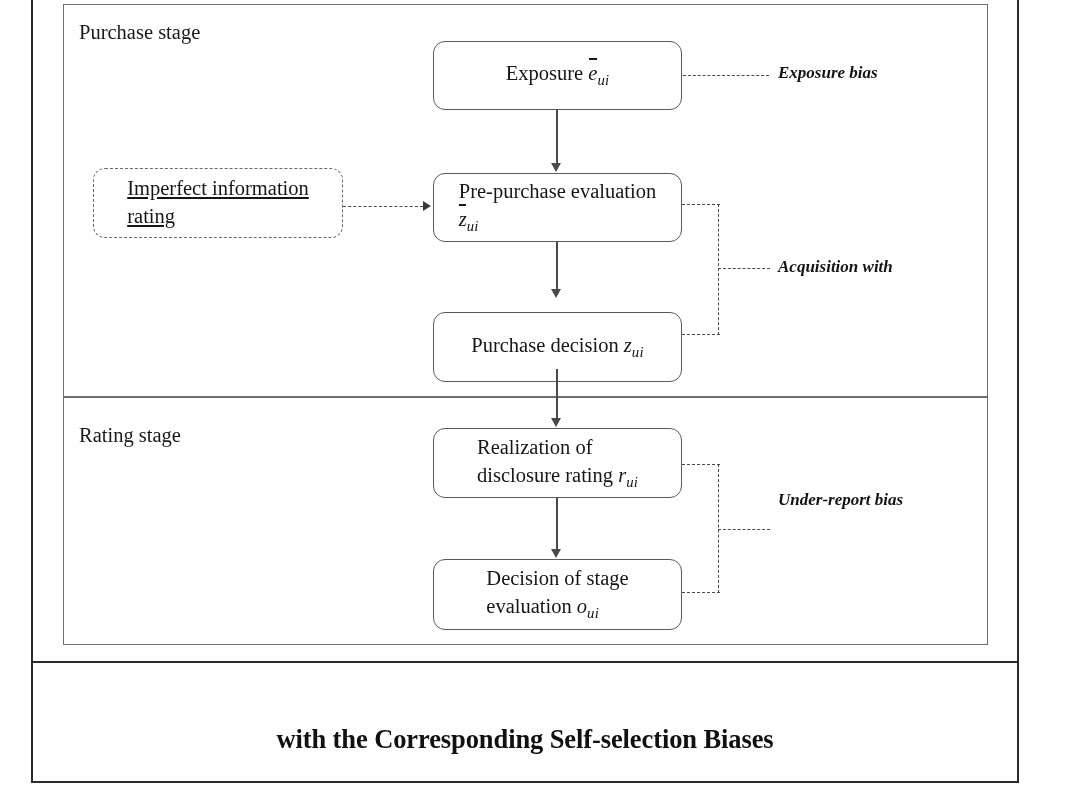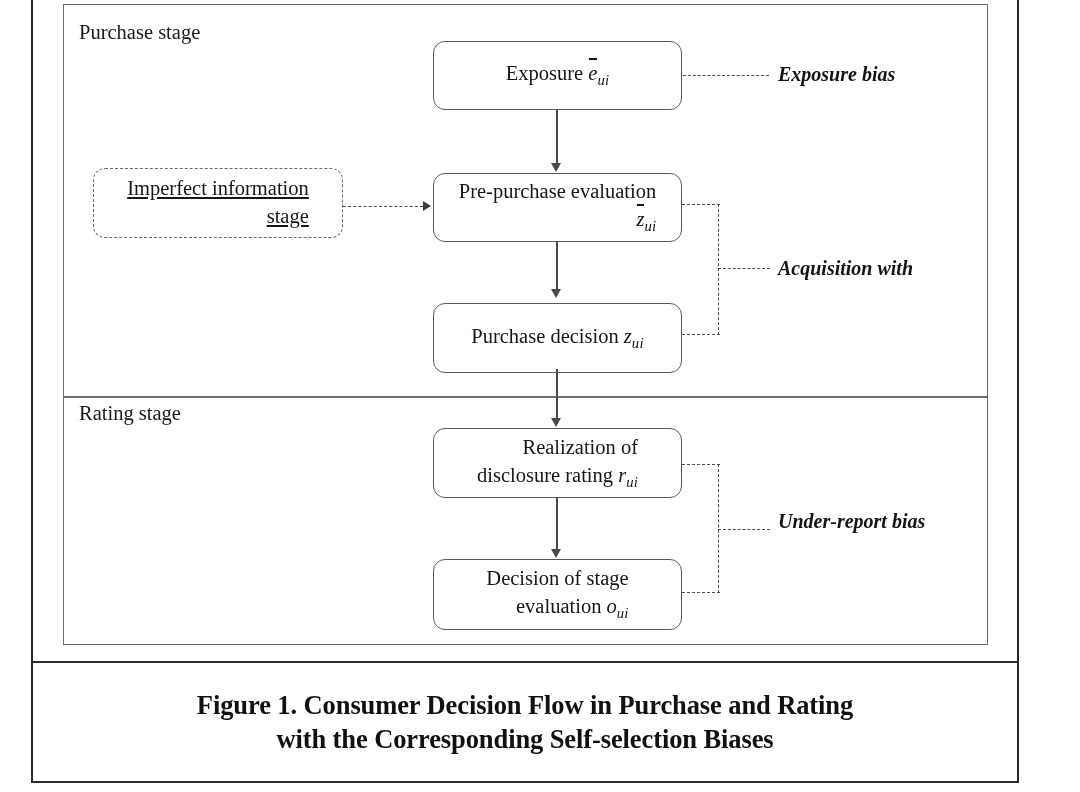--- a/index.html
+++ b/index.html
@@ -16,52 +16,52 @@
     display:flex;align-items:center;justify-content:center;}
   .caption-text{font-weight:bold;font-size:26.5px;line-height:1.28;text-align:center;
     letter-spacing:-0.1px;color:#111;width:900px;}
 
   
   .stage{position:absolute;box-sizing:border-box;border:1.6px solid #6e6e6e;background:transparent;}
   #purchase-stage{left:63px;top:4px;width:925px;height:393px;}
   #rating-stage{left:63px;top:397px;width:925px;height:248px;}
   .stage-label{position:absolute;font-size:20.5px;color:#1a1a1a;}
   #purchase-stage-label{left:79px;top:21px;}
-  #rating-stage-label{left:79px;top:402px;}
+  #rating-stage-label{left:79px;top:424px;}
 
   
   .fbox{position:absolute;box-sizing:border-box;border:1.7px solid #5a5a5a;border-radius:12px;
-    background:#fff;display:flex;align-items:center;justify-content:center;text-align:right;
+    background:#fff;display:flex;align-items:center;justify-content:center;text-align:left;
     font-size:20.5px;line-height:1.35;color:#161616;}
   .fbox.dashed{border:1.7px dashed #6a6a6a;}
 
   #box-exposure{left:433px;top:41px;width:249px;height:69px;}
   #box-preeval{left:433px;top:173px;width:249px;height:69px;font-family:Liberation Serif, serif;}
-  #box-purchase{left:433px;top:303px;width:249px;height:70px;}
+  #box-purchase{left:433px;top:312px;width:249px;height:70px;}
   #box-imperfect{left:93px;top:168px;width:250px;height:70px;text-decoration:underline;}
   #box-realization{left:433px;top:428px;width:249px;height:70px;}
   #box-disclosure{left:433px;top:559px;width:249px;height:71px;}
 
   .mathit{font-style:italic;}
   .sub{font-style:italic;font-size:0.72em;vertical-align:-0.32em;letter-spacing:0.2px;}
   .ovl{position:relative;display:inline-block;font-style:italic;}
   .ovl::after{content:"";position:absolute;left:4%;right:8%;top:-0.09em;height:1.4px;background:#161616;}
 
   
   .vline{position:absolute;width:1.8px;background:#4a4a4a;}
   .arrowhead{position:absolute;width:0;height:0;border-left:5.5px solid transparent;
     border-right:5.5px solid transparent;border-top:9px solid #4a4a4a;}
 
   
   .dl-h{position:absolute;height:0;border-top:1.7px dashed #4a4a4a;}
   .dl-v{position:absolute;width:0;border-left:1.7px dashed #4a4a4a;}
   .dash-arrowhead{position:absolute;width:0;height:0;border-top:5px solid transparent;
     border-bottom:5px solid transparent;border-left:8px solid #3a3a3a;}
 
-  .bias-label{position:absolute;font-style:italic;font-weight:bold;font-size:20px;color:#141414;
+  .bias-label{position:absolute;font-style:italic;font-weight:bold;font-size:17px;color:#141414;
     white-space:nowrap;}
 </style>
 </head>
 <body>
 
 <div id="root">
 
   <div class="outer-frame"></div>
   <div class="figure-cell"></div>
 
@@ -69,21 +69,21 @@
   <div class="stage-label" id="purchase-stage-label">Purchase stage</div>
 
   <div class="stage" id="rating-stage"></div>
   <div class="stage-label" id="rating-stage-label">Rating stage</div>
 
   <div class="fbox" id="box-exposure">
     <span><span>Exposure</span>&nbsp;<span class="ovl">e</span><span class="sub">ui</span></span>
   </div>
 
   <div class="fbox dashed" id="box-imperfect">
-    <span><span>Imperfect information</span><br><span>stage</span></span>
+    <span><span>Imperfect information</span><br><span>rating</span></span>
   </div>
 
   <div class="fbox" id="box-preeval">
     <span><span>Pre-purchase evaluation</span><br><span class="ovl">z</span><span class="sub">ui</span></span>
   </div>
 
   <div class="fbox" id="box-purchase">
     <span><span>Purchase decision</span>&nbsp;<span class="mathit">z</span><span class="sub">ui</span></span>
   </div>
 
@@ -116,22 +116,22 @@
   <div class="dl-h" style="left:682px;top:204px;width:38px;"></div>
   <div class="dl-v" style="left:718px;top:204px;height:131px;"></div>
   <div class="dl-h" style="left:682px;top:334px;width:38px;"></div>
   <div class="dl-h" style="left:718px;top:268px;width:52px;"></div>
   <div class="bias-label" style="left:778px;top:257px;">Acquisition with</div>
 
   <div class="dl-h" style="left:682px;top:464px;width:38px;"></div>
   <div class="dl-v" style="left:718px;top:464px;height:129px;"></div>
   <div class="dl-h" style="left:682px;top:592px;width:38px;"></div>
   <div class="dl-h" style="left:718px;top:529px;width:52px;"></div>
-  <div class="bias-label" style="left:778px;top:510px;">Under-report bias</div>
+  <div class="bias-label" style="left:778px;top:490px;">Under-report bias</div>
 
   <div class="caption-cell">
     <div class="caption-text">
-      <span>Figure 1. Consumer Decision Flow in Purchase and Rating</span><br>
+      <br>
       <span>with the Corresponding Self-selection Biases</span>
     </div>
   </div>
 
 </div>
 
 </body></html>

